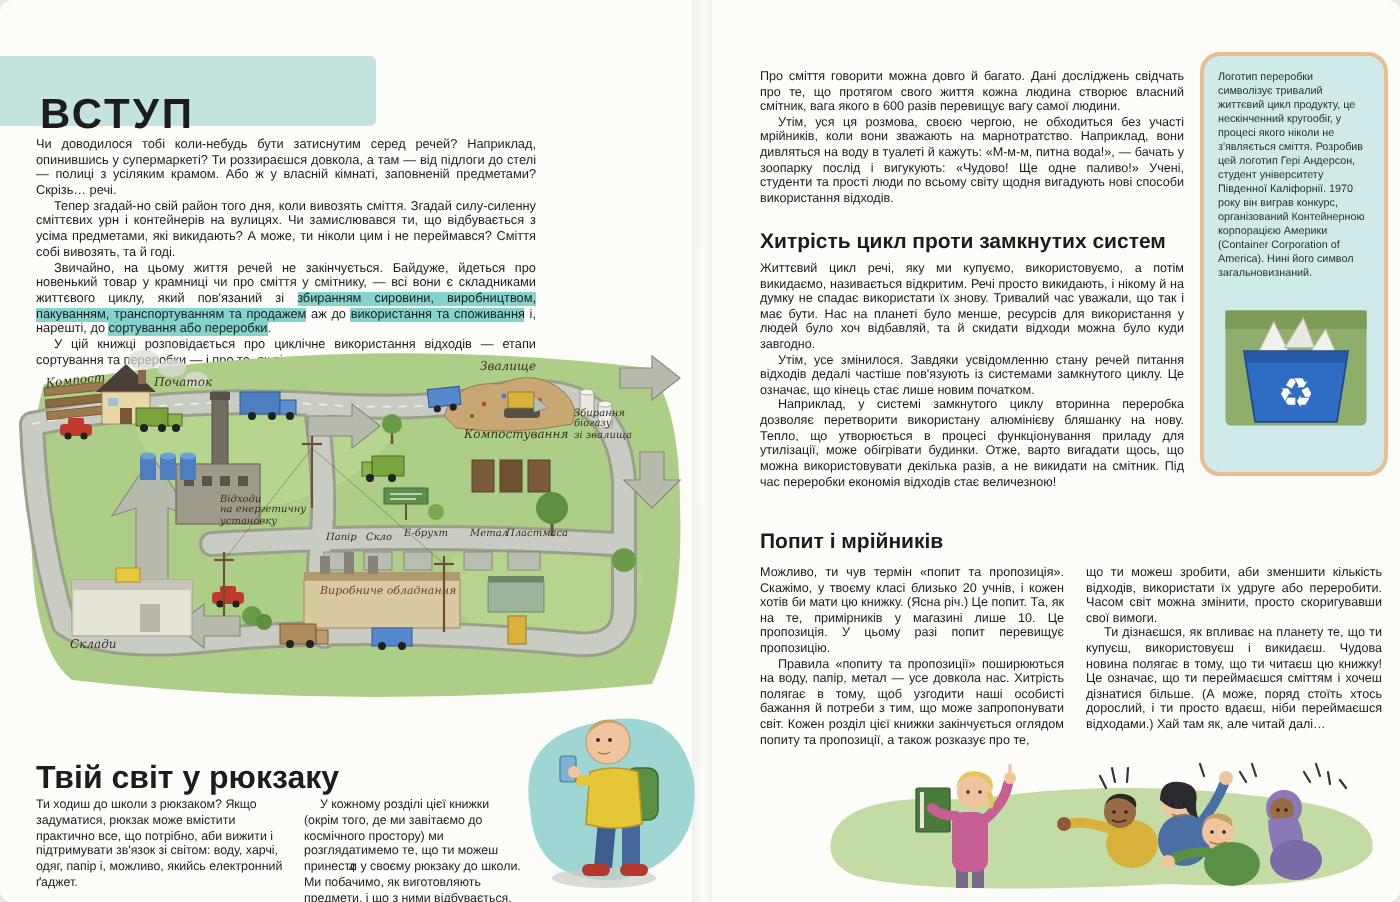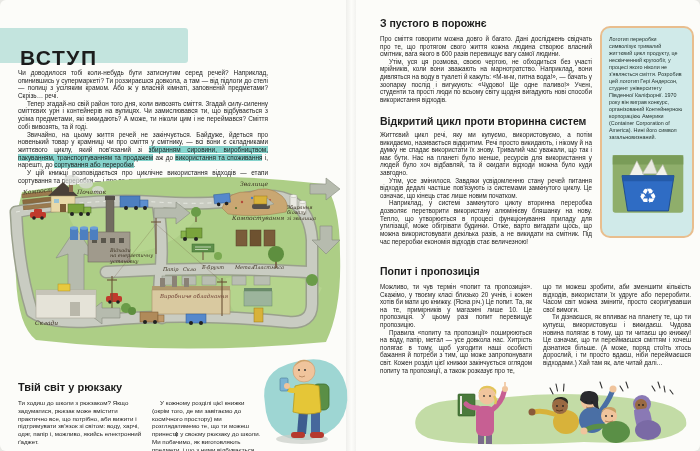--- a/index.html
+++ b/index.html
@@ -17,21 +17,21 @@
   .hl{background:#85d3cc;}
 
   .map{position:absolute;left:6px;top:158px;width:340px;height:200px;}
   .map svg{position:absolute;left:0;top:0;}
   .map-label{position:absolute;font-family:"DejaVu Serif",serif;font-style:italic;font-size:6px;
              line-height:1.05;color:#3a3020;white-space:pre-line;}
   .map-label.sm{font-size:5px;}
   .map-label.tilt{transform:rotate(-6deg);}
   .map-label.onwall{color:#6e3f33;font-size:5.5px;}
 
-  .bp-head{position:absolute;left:18px;top:381px;font-size:11px;font-weight:bold;margin:0;}
+  .bp-head{position:absolute;left:18px;top:381px;font-size:16px;font-weight:bold;margin:0;}
   .bp-col{position:absolute;top:399px;font-size:6.2px;line-height:1.25;}
   .bp-col p{margin:0;}
   .bp-col1{left:18px;width:124px;}
   .bp-col2{left:152px;width:110px;text-indent:8px;}
   .boy{position:absolute;left:247px;top:342px;width:104px;height:106px;}
   .pagenum-l{position:absolute;left:170px;top:431px;width:12px;text-align:center;font-size:6.5px;color:#333;}
 
   
   .r-head{position:absolute;font-size:10.5px;font-weight:bold;margin:0;}
   .h-s1{left:380px;top:17px;}
@@ -275,34 +275,33 @@
     <circle cx="40" cy="44" r="3" fill="#f0c49c"></circle>
     <circle cx="57" cy="29" r="11" fill="#f0c49c" stroke="#c89a6e" stroke-width="0.6"></circle>
     <path d="M47,25 Q57,14 68,24 Q62,18 57,18 Q51,18 47,25Z" fill="#caa066"></path>
     <circle cx="52" cy="28" r="1" fill="#333"></circle>
       <circle cx="58" cy="28" r="1" fill="#333"></circle>
     <path d="M52,34 Q55,36 58,34" stroke="#a5744a" stroke-width="0.7" fill="none"></path>
   </svg>
 
   <div class="pagenum-l">4</div>
 
-  <h2 class="r-head h-s1">З пустого в порожнє</h2>
   <div class="r-text t-s1">
     <p>Про сміття говорити можна довго й багато. Дані досліджень свідчать про те, що протягом свого життя кожна людина створює власний смітник, вага якого в 600 разів перевищує вагу самої людини.</p>
     <p>Утім, уся ця розмова, своєю чергою, не обходиться без участі мрійників, коли вони зважають на марнотратство. Наприклад, вони дивляться на воду в туалеті й кажуть: «М-м-м, питна вода!», — бачать у зоопарку послід і вигукують: «Чудово! Ще одне паливо!» Учені, студенти та прості люди по всьому світу щодня вигадують нові способи використання відходів.</p>
   </div>
 
-  <h2 class="r-head h-s2">Відкритий цикл проти вторинна систем</h2>
+  <h2 class="r-head h-s2">Хитрість цикл проти замкнутих систем</h2>
   <div class="r-text t-s2">
     <p>Життєвий цикл речі, яку ми купуємо, використовуємо, а потім викидаємо, називається відкритим. Речі просто викидають, і нікому й на думку не спадає використати їх знову. Тривалий час уважали, що так і має бути. Нас на планеті було менше, ресурсів для використання у людей було хоч відбавляй, та й скидати відходи можна було куди завгодно.</p>
     <p>Утім, усе змінилося. Завдяки усвідомленню стану речей питання відходів дедалі частіше пов'язують із системами замкнутого циклу. Це означає, що кінець стає лише новим початком.</p>
     <p>Наприклад, у системі замкнутого циклу вторинна переробка дозволяє перетворити використану алюмінієву бляшанку на нову. Тепло, що утворюється в процесі функціонування приладу для утилізації, може обігрівати будинки. Отже, варто вигадати щось, що можна використовувати декілька разів, а не викидати на смітник. Під час переробки економія відходів стає величезною!</p>
   </div>
 
-  <h2 class="r-head h-s3">Попит і пропозиція</h2>
+  <h2 class="r-head h-s3">Попит і мрійників</h2>
   <div class="r-text t-s3a">
     <p>Можливо, ти чув термін «попит та пропозиція». Скажімо, у твоєму класі близько 20 учнів, і кожен хотів би мати цю книжку. (Ясна річ.) Це попит. Та, як на те, примірників у магазині лише 10. Це пропозиція. У цьому разі попит перевищує пропозицію.</p>
     <p>Правила «попиту та пропозиції» поширюються на воду, папір, метал — усе довкола нас. Хитрість полягає в тому, щоб узгодити наші особисті бажання й потреби з тим, що може запропонувати світ. Кожен розділ цієї книжки закінчується оглядом попиту та пропозиції, а також розказує про те,</p>
   </div>
   <div class="r-text t-s3b">
     <p>що ти можеш зробити, аби зменшити кількість відходів, використати їх удруге або переробити. Часом світ можна змінити, просто скоригувавши свої вимоги.</p>
     <p>Ти дізнаєшся, як впливає на планету те, що ти купуєш, використовуєш і викидаєш. Чудова новина полягає в тому, що ти читаєш цю книжку! Це означає, що ти переймаєшся сміттям і хочеш дізнатися більше. (А може, поряд стоїть хтось дорослий, і ти просто вдаєш, ніби переймаєшся відходами.) Хай там як, але читай далі…</p>
   </div>
 
   <div class="sidebar">

